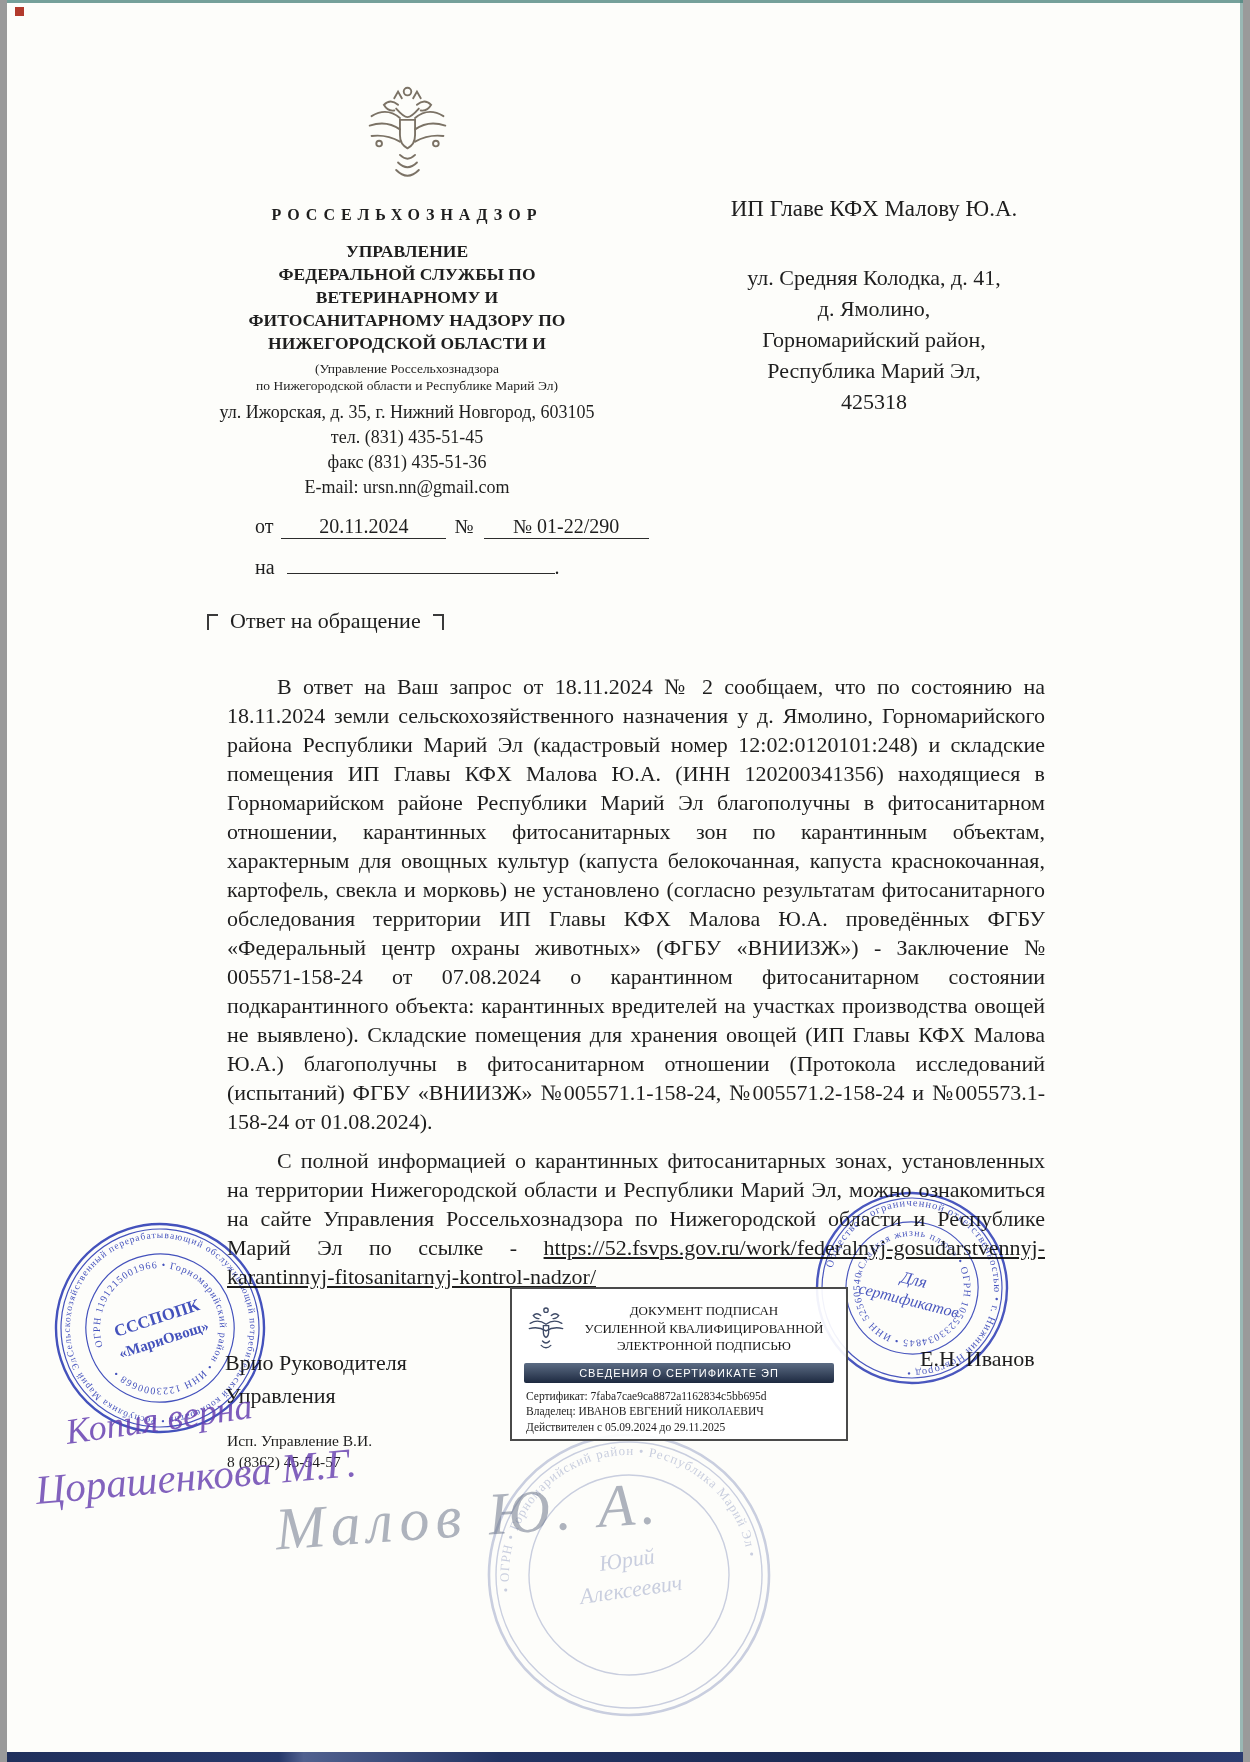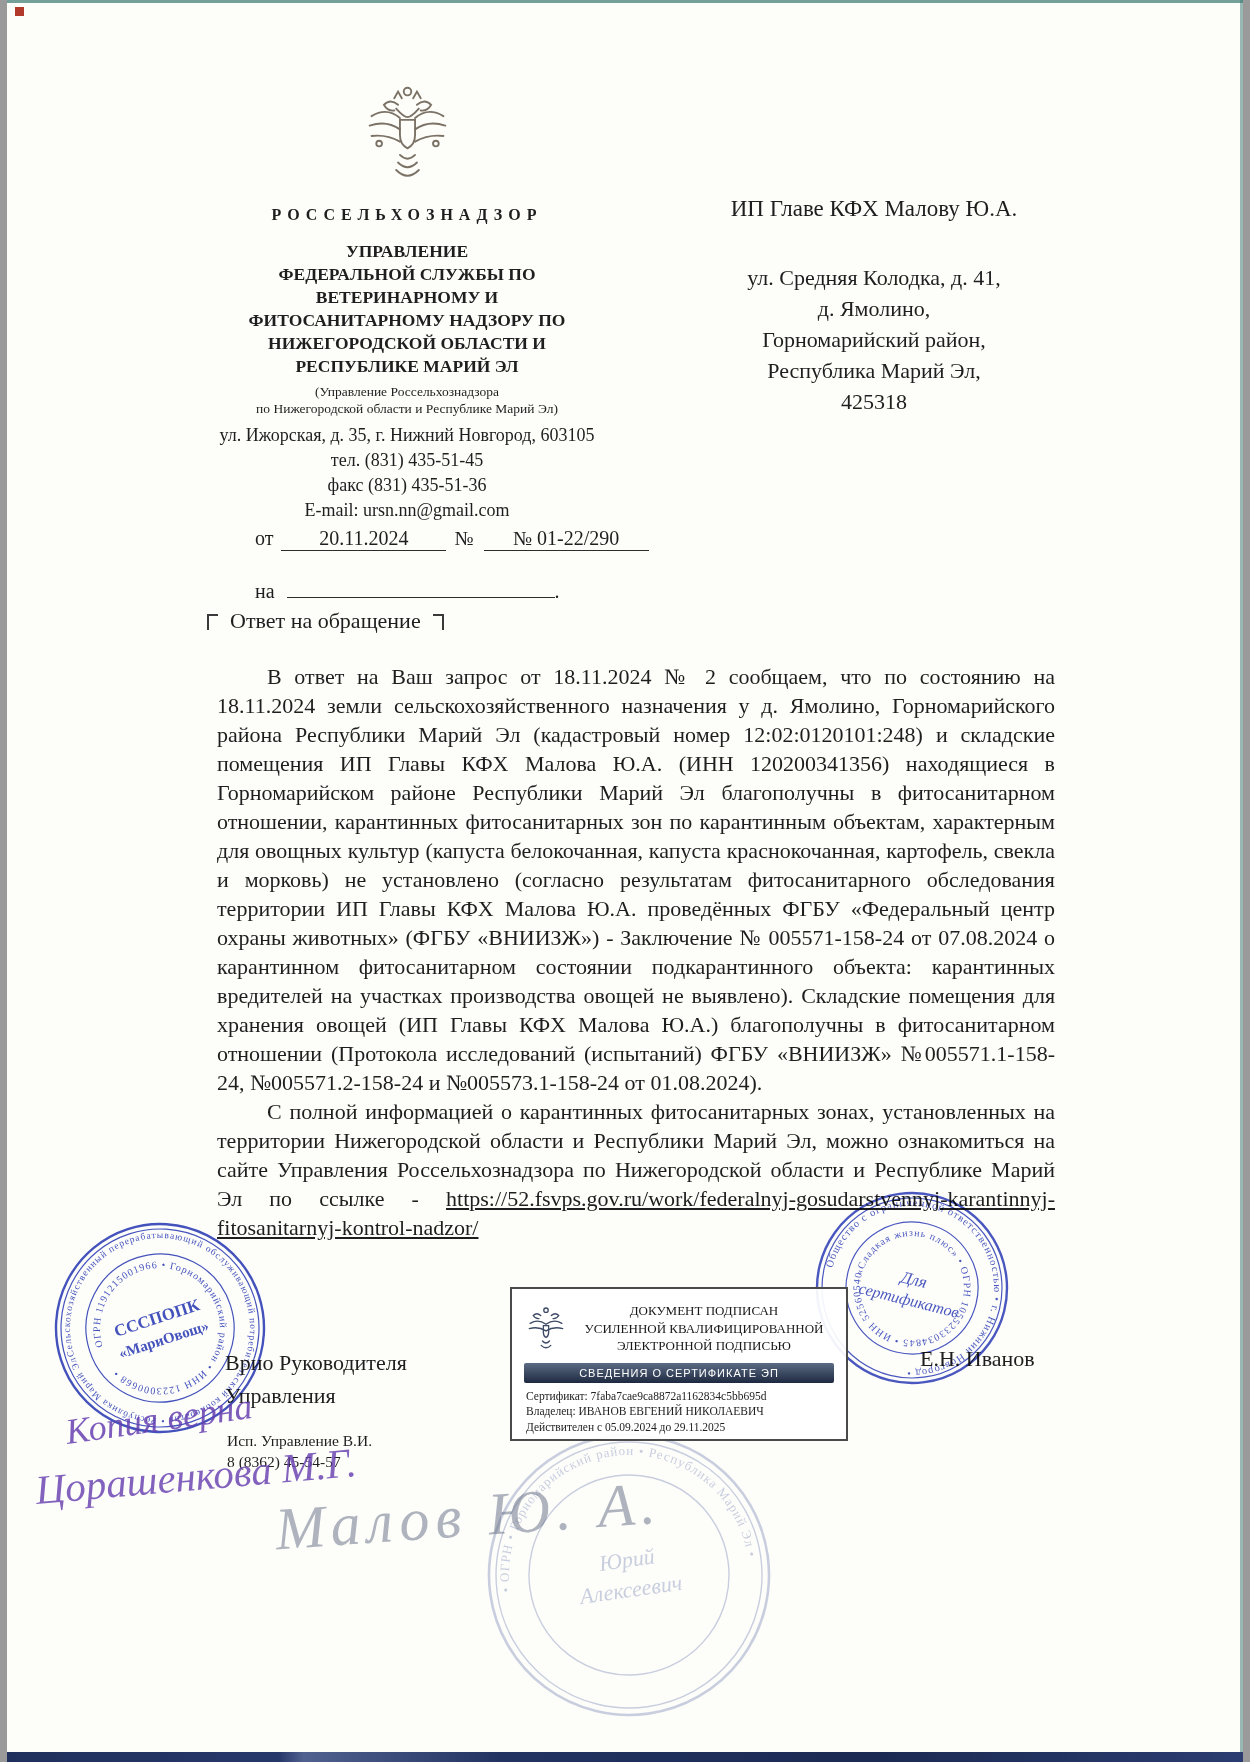--- a/index.html
+++ b/index.html
@@ -20,42 +20,42 @@
   
   .letterhead { top:84px; left:185px; width:430px; text-align:center; }
   .emblem { width:95px; height:104px; margin:0 auto 14px auto; }
   .agency-top { font-size:16px; font-weight:bold; letter-spacing:6px; margin-bottom:16px; }
   .agency-name { font-size:17.5px; font-weight:bold; line-height:23px; }
   .agency-sub { font-size:13.5px; line-height:17px; margin-top:5px; }
   .contacts { font-size:18px; line-height:25px; margin-top:6px; }
 
   .date-block { top:515px; left:248px; width:360px; font-size:20px; }
   .date-row { white-space:nowrap; }
-  .u { display:inline-block; border-bottom:1.4px solid #2c2c2c; text-align:center;margin-top:12px; }
+  .u { display:inline-block; border-bottom:1.4px solid #2c2c2c; text-align:center; }
   .u-date { width:165px; margin:0 8px; }
   .u-num  { width:165px; margin-left:10px; }
   .u-blank { width:268px; height:22px; margin-left:12px; }
   .date-row2 { margin-top:12px; white-space:nowrap; }
 
   
   .recipient { top:196px; left:672px; width:390px; text-align:center; }
   .recipient-title { font-size:23px; margin-bottom:40px; }
   .recipient-address { font-size:22px; line-height:31px; }
 
   
   .subject { top:608px; left:200px; font-size:22px; white-space:nowrap;text-align:center; }
   .corner-open { display:inline-block; width:9px; height:14px;
     border-left:2px solid #3a3a3a; border-top:2px solid #3a3a3a; margin-right:12px; vertical-align:-2px; }
   .corner-close { display:inline-block; width:9px; height:14px;
     border-right:2px solid #3a3a3a; border-top:2px solid #3a3a3a; margin-left:12px; vertical-align:-2px; }
 
   
   .body-text { top:662px; left:210px; width:838px; font-size:22px; line-height:29px;
     text-align:justify; z-index:1; }
-  .body-text p { margin:0; text-indent:50px; }
+  .body-text p { margin:10px; text-indent:50px; }
   .url { text-decoration:underline; overflow-wrap:anywhere; }
 
   
   .sign-position { top:1346px; left:218px; font-size:22px; line-height:33px; z-index:1; }
   .sign-name { top:1346px; left:913px; font-size:22px; z-index:1; }
   .executor { top:1430px; left:220px; font-size:15.5px; line-height:21px; z-index:1; }
 
   .sig-box { top:1287px; left:503px; width:338px; height:154px;
     background:rgba(255,255,255,.93); border:2px solid #4a4a4a; z-index:3; box-sizing:border-box; }
   .sig-eagle { position:absolute; left:12px; top:16px; width:44px; height:50px; }
@@ -119,21 +119,20 @@
         <circle cx="80" cy="63" r="3"></circle>
       </g>
     </svg>
     <div class="agency-top">РОССЕЛЬХОЗНАДЗОР</div>
     <div class="agency-name">
       <div>УПРАВЛЕНИЕ</div>
       <div>ФЕДЕРАЛЬНОЙ СЛУЖБЫ ПО</div>
       <div>ВЕТЕРИНАРНОМУ И</div>
       <div>ФИТОСАНИТАРНОМУ НАДЗОРУ ПО</div>
       <div>НИЖЕГОРОДСКОЙ ОБЛАСТИ И</div>
-      <div>РЕСПУБЛИКЕ МАРИЙ ЭЛ</div>
     </div>
     <div class="agency-sub">
       <div>(Управление Россельхознадзора</div>
       <div>по Нижегородской области и Республике Марий Эл)</div>
     </div>
     <div class="contacts">
       <div>ул. Ижорская, д. 35, г. Нижний Новгород, 603105</div>
       <div>тел.  (831) 435-51-45</div>
       <div>факс (831) 435-51-36</div>
       <div>E-mail: ursn.nn@gmail.com</div>

